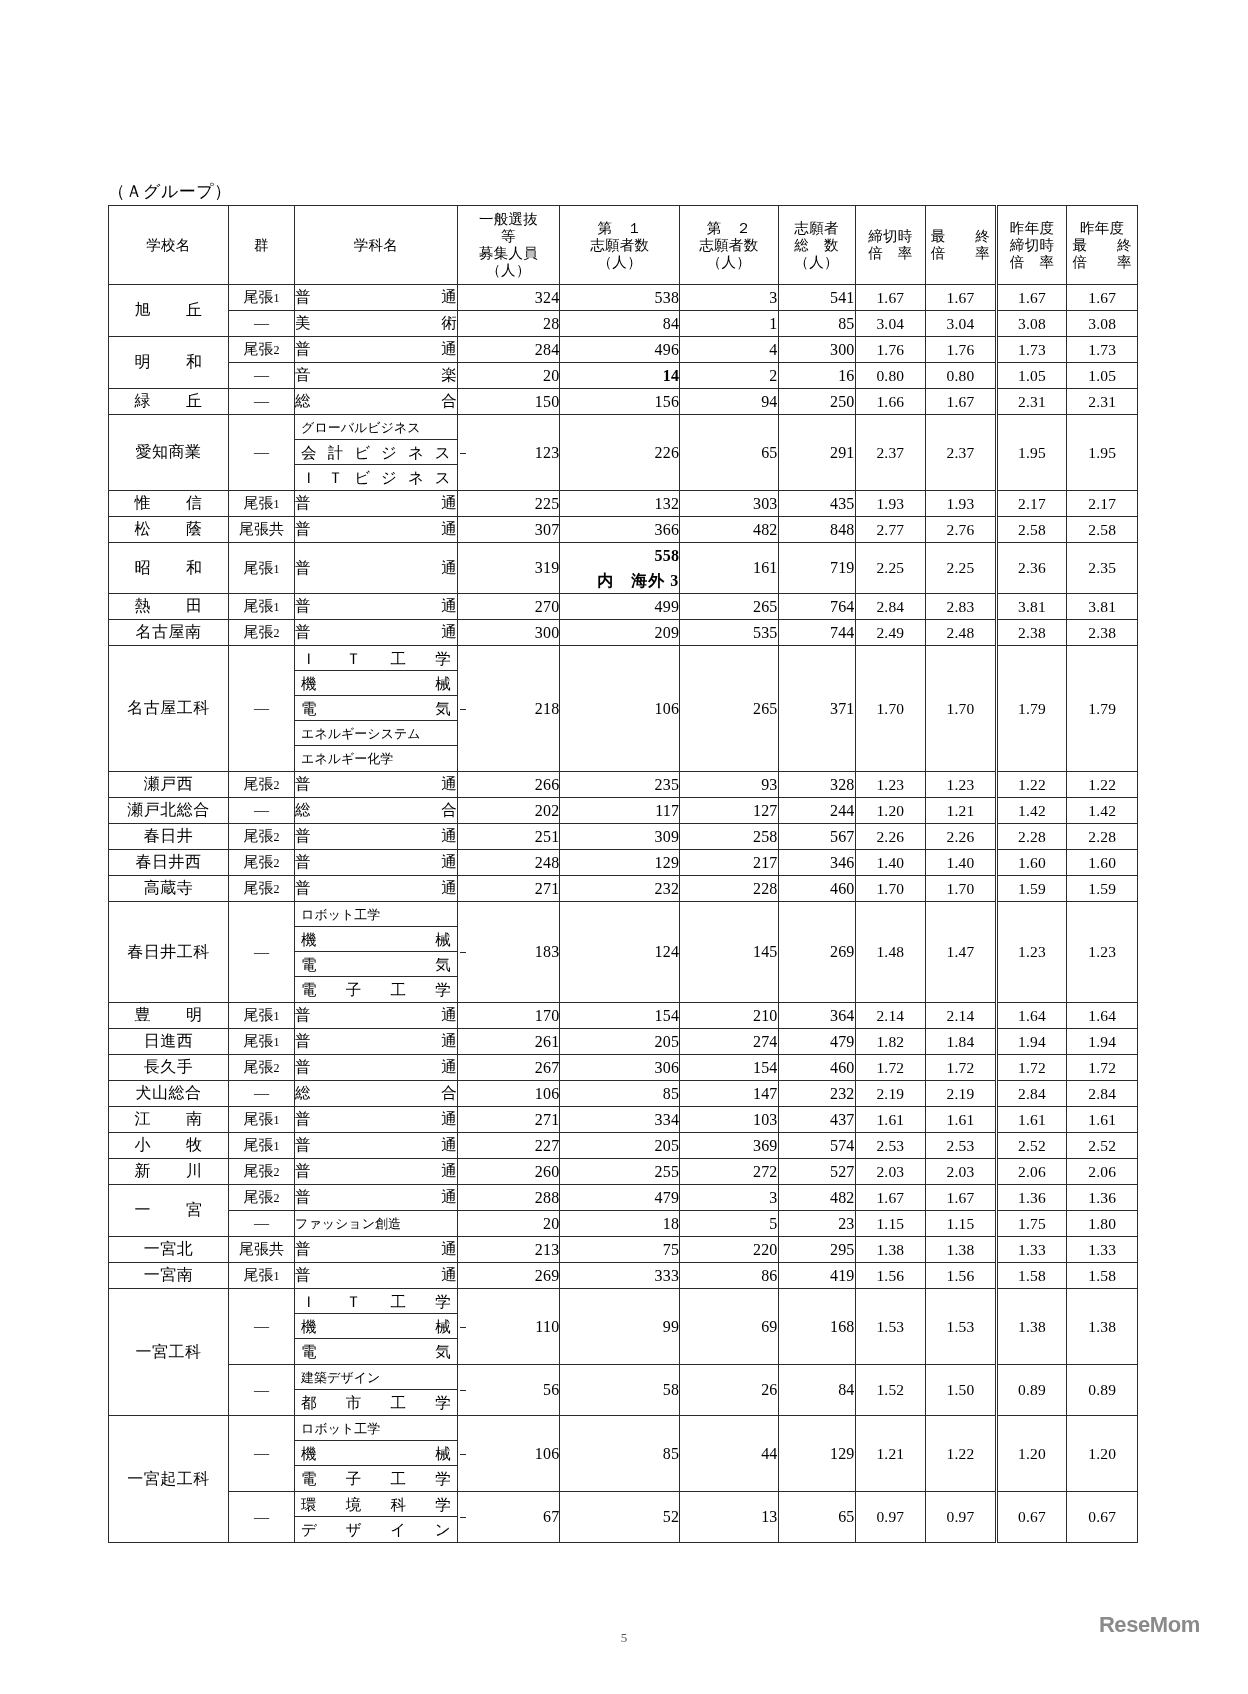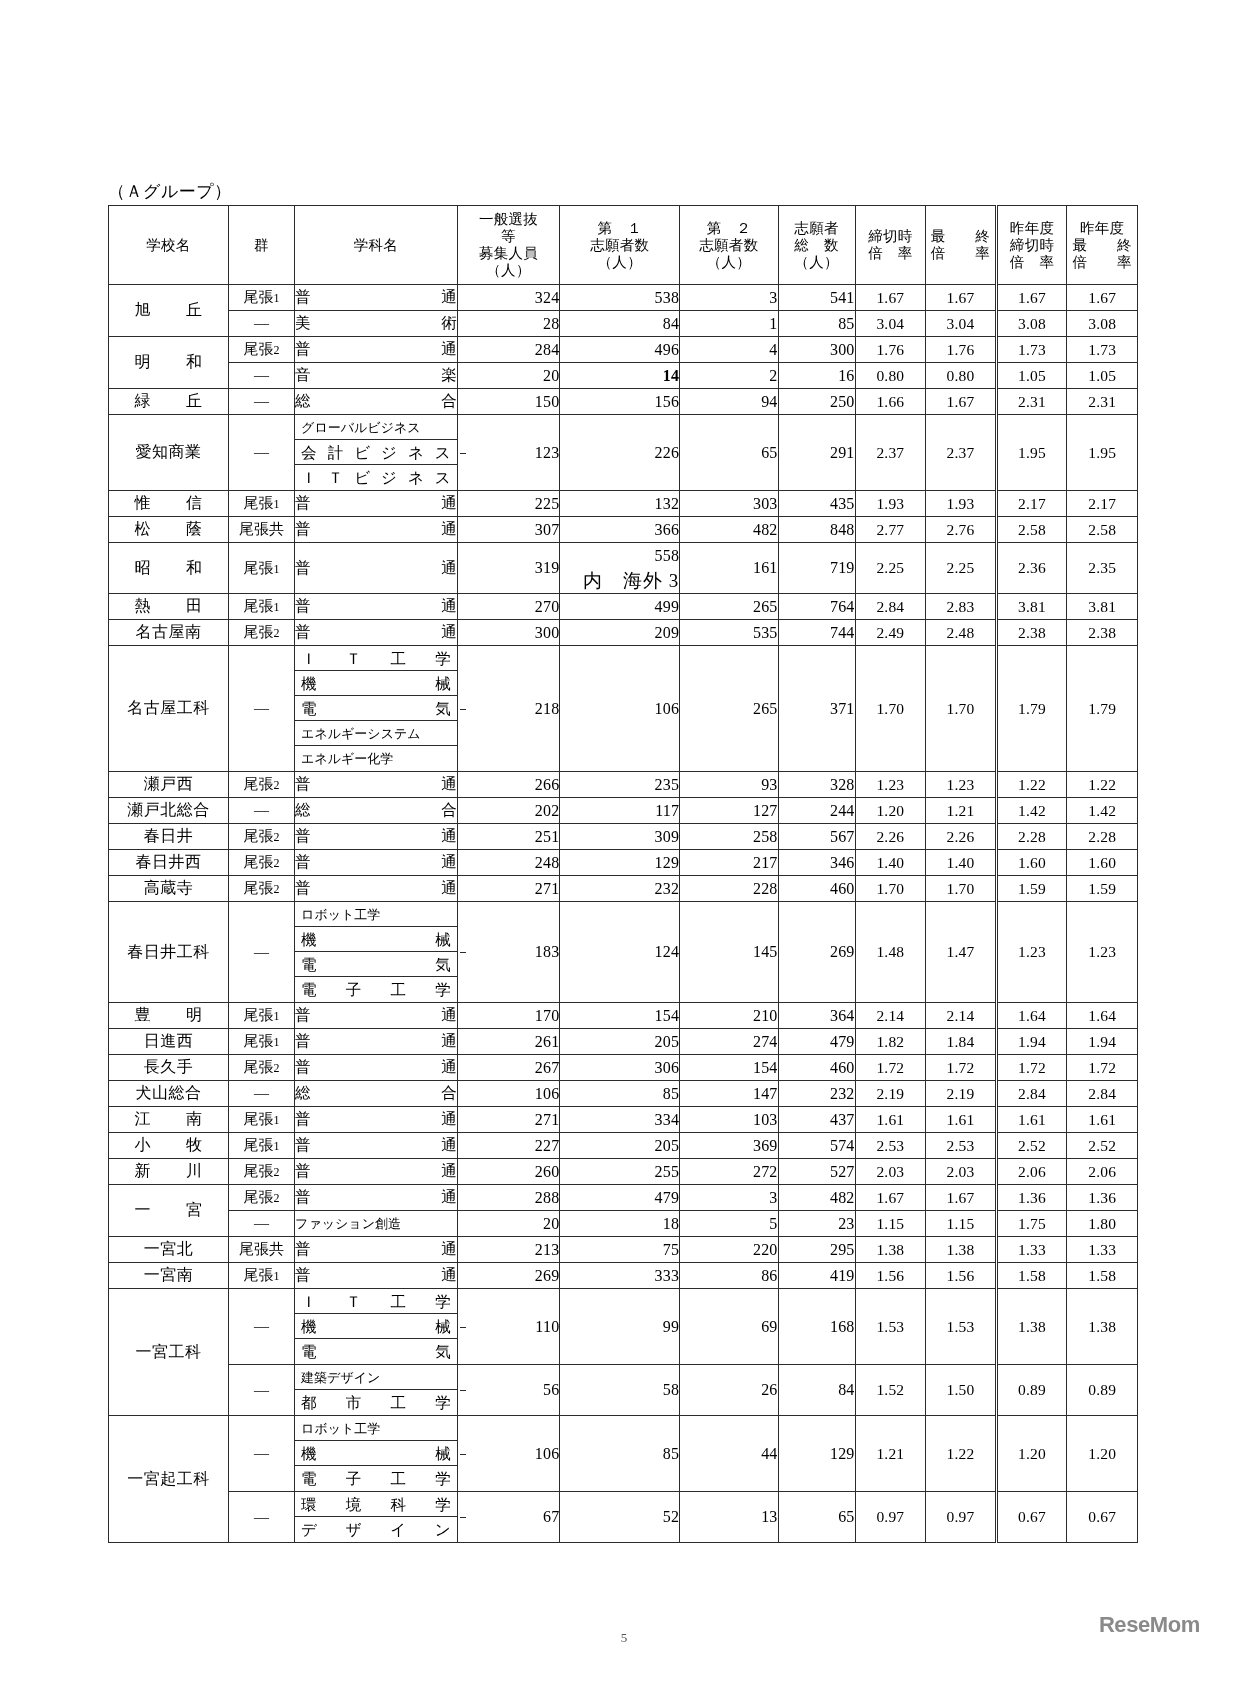--- a/index.html
+++ b/index.html
@@ -205,26 +205,27 @@
     box-sizing: border-box;
     border-top: 1px solid #2b2b2b;
     border-bottom: 1px solid #2b2b2b;
     border-right: 1px solid #2b2b2b;
   }
 
   
   .two-line {
     display: block;
     line-height: 25px;
+    font-weight: bold;
   }
   .two-line .l1 { display:block; text-align: right; }
   .two-line .l2 {
     display: block;
     text-align: right;
-    font-size: 19px;
+    font-size: 16px;
     letter-spacing: 1px;
   }
 
   
   .page-no {
     position: absolute;
     left: 0;
     top: 1630px;
     width: 1248px;
     text-align: center;

